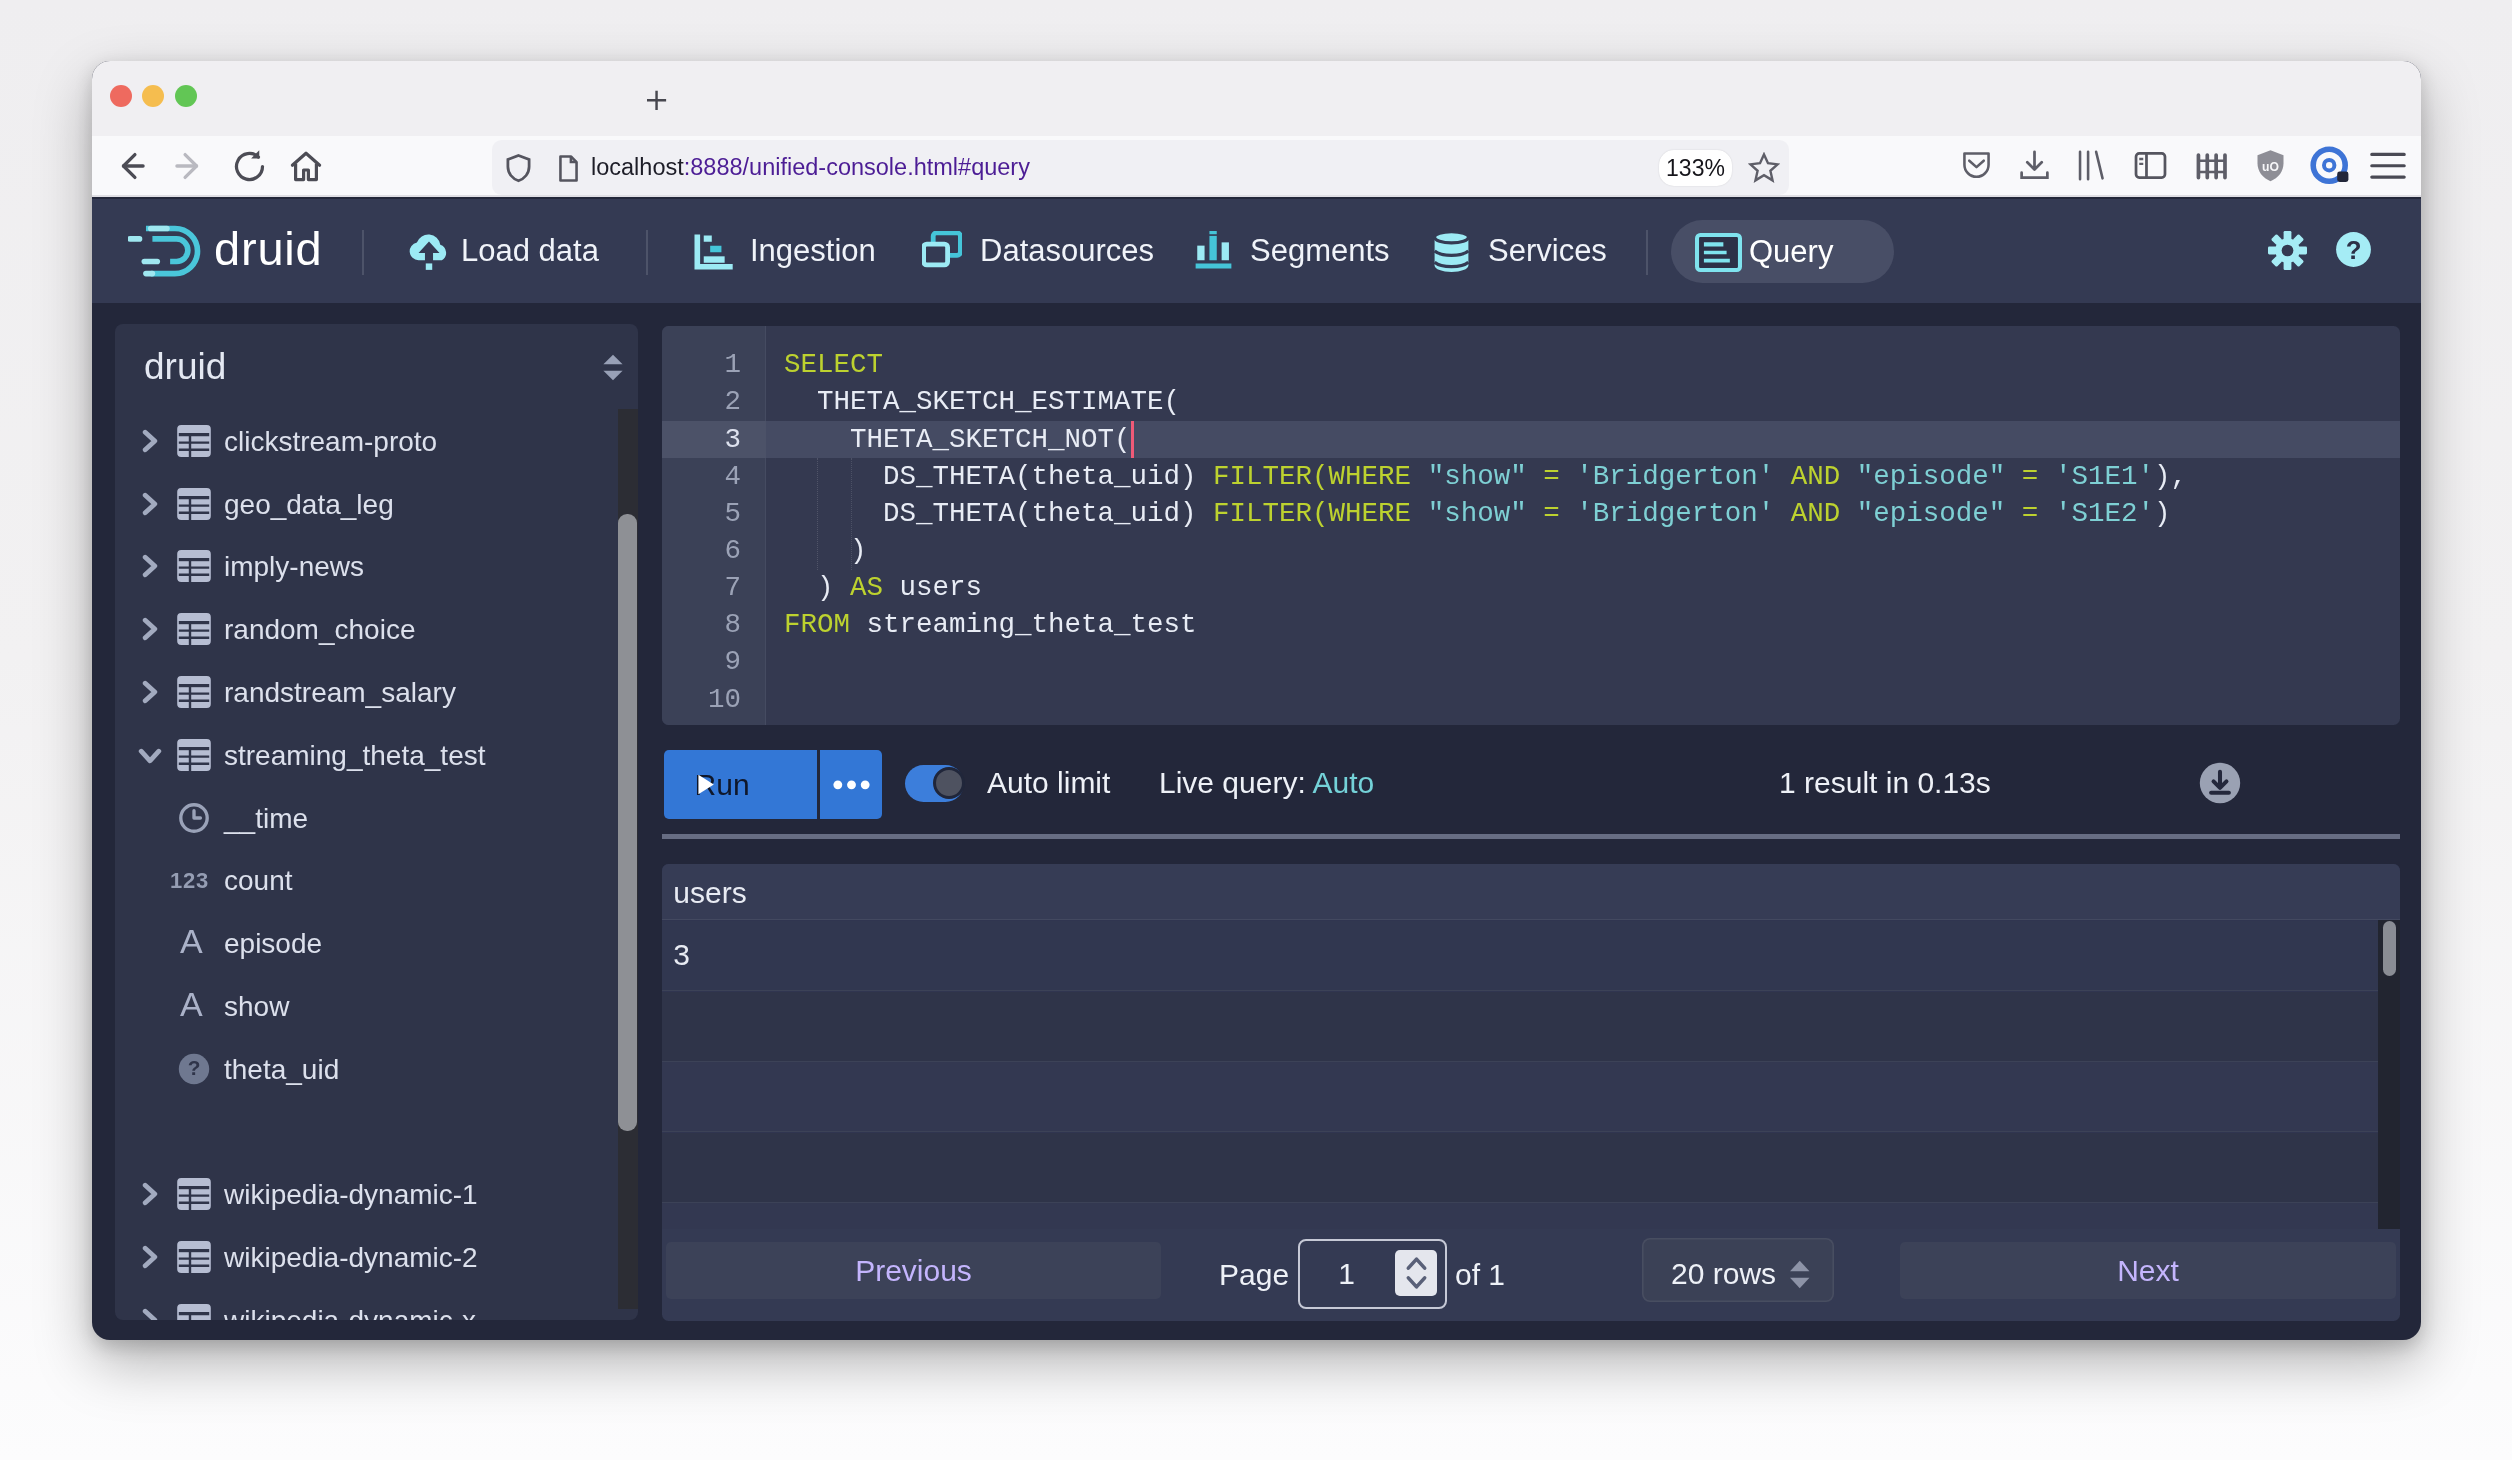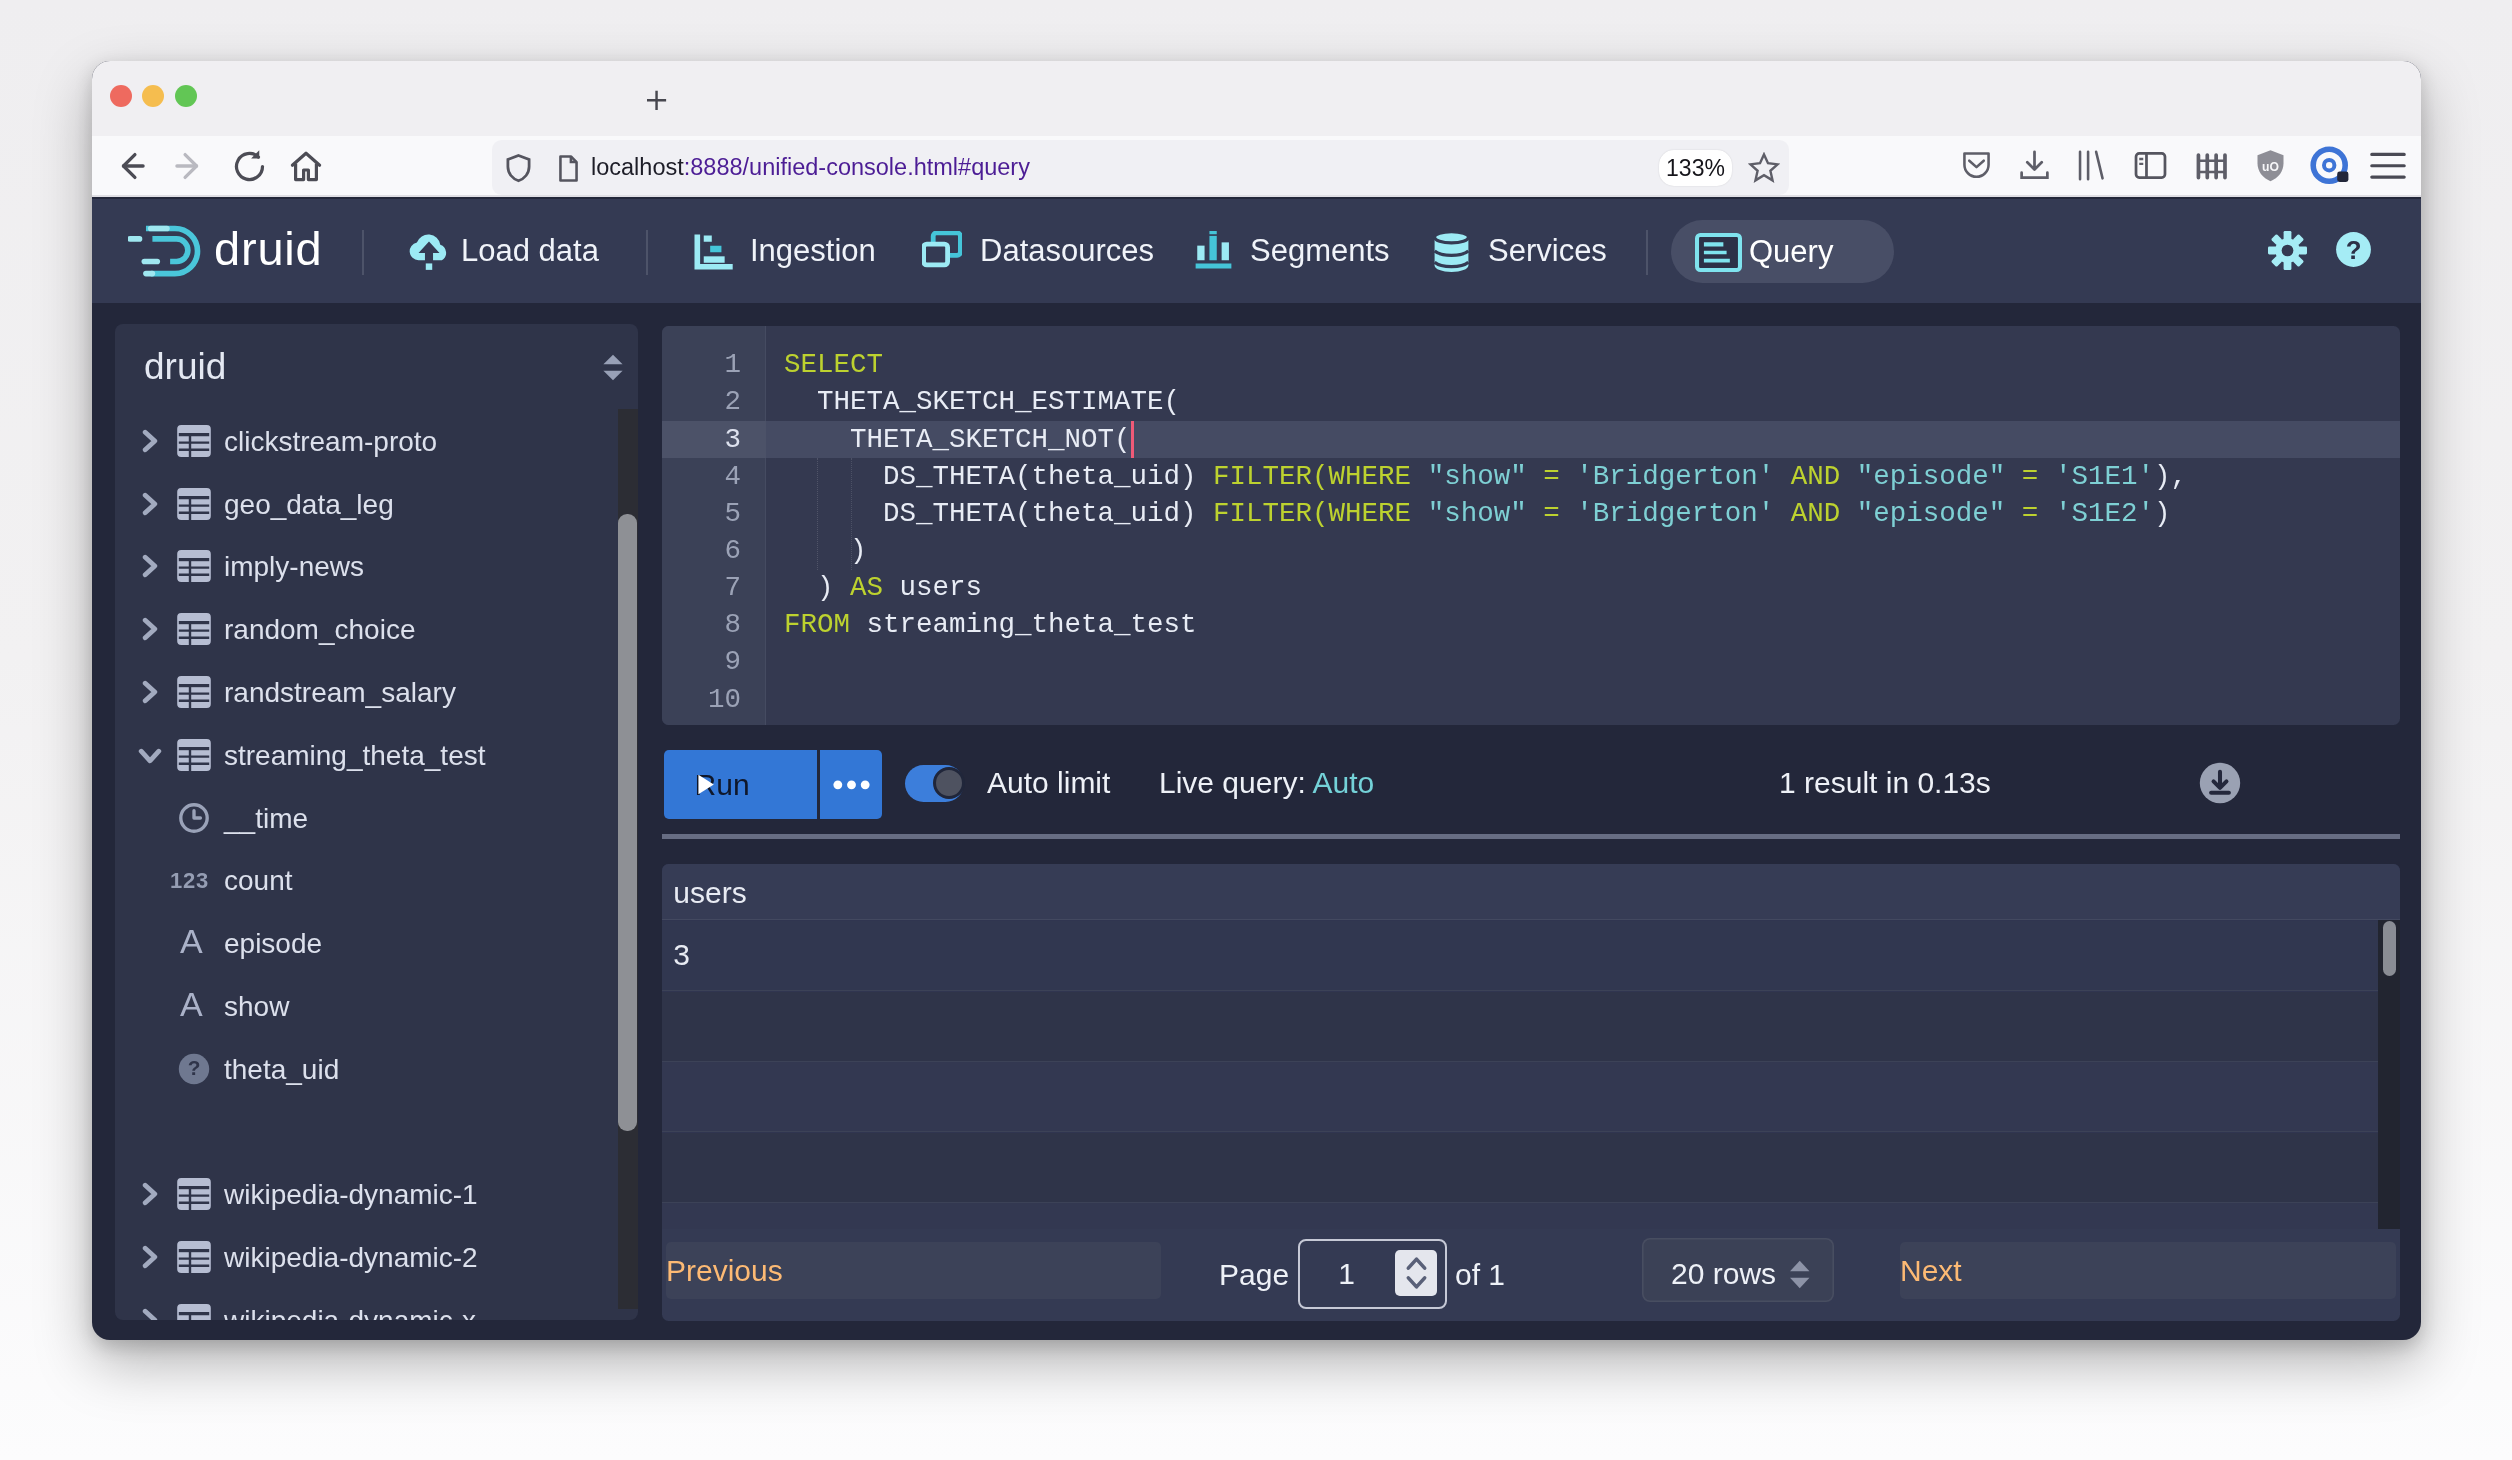--- a/index.html
+++ b/index.html
@@ -47,21 +47,21 @@
 .toggle{position:absolute;left:243px;top:40px;width:59px;height:37px;background:#3c7edb;border-radius:18.6px}
 .knob{position:absolute;left:28px;top:2.4px;width:32px;height:32px;border-radius:50%;background:#4e5260;border:3.2px solid #20263a}
 .rbtxt{position:absolute;top:4px;line-height:108px;font-size:30px;color:#eef1f7}
 .splitter{position:absolute;left:570px;top:773px;width:1738px;height:4.9px;background:#676d83}
 .results{position:absolute;left:570px;top:803px;width:1738px;height:365px;background:#303550;border-radius:6.5px 6.5px 0 0;overflow:hidden}
 .rhead{position:absolute;left:0;top:0;width:100%;height:56px;background:#363c55;border-bottom:1.6px solid #434960;font-size:30px;color:#e8ebf3;line-height:58px}
 .trow{position:absolute;left:0;width:100%;height:70px;border-bottom:1.6px solid #3c4257;font-size:30px;color:#e8ebf3;line-height:68px}
 .rscrolltrack{position:absolute;left:1716px;top:56px;width:23px;height:309px;background:#222530}
 .rscrollthumb{position:absolute;left:1721px;top:57px;width:13px;height:55px;background:#8a8d94;border-radius:6.5px}
 .pagination{position:absolute;left:570px;top:1168px;width:1738px;height:92px;background:#343a53;border-radius:0 0 6.5px 6.5px}
-.pgbtn{position:absolute;top:13px;height:57px;background:#3c4258;border-radius:4.9px;color:#fdba74;font-size:30px;line-height:57px}
+.pgbtn{position:absolute;top:13px;height:57px;background:#3c4258;border-radius:4.9px;color:#c4b5fd;font-size:30px;text-align:center;line-height:57px}
 .pgtxt{position:absolute;top:0;line-height:92px;font-size:30px;color:#eef1f7}
 .numinput{position:absolute;left:636px;top:9.7px;width:149px;height:70px;border:2.4px solid #c6c9d6;border-radius:8px}
 .spinner{position:absolute;left:95px;top:9.7px;width:42px;height:46px;background:#e4e6ed;border-radius:4.9px}
 .rowsbtn{position:absolute;left:980px;top:9px;width:192px;height:64px;background:#3b4156;border-radius:8px;box-shadow:inset 0 0 0 1.6px rgba(255,255,255,.07)}
 </style>
 </head>
 <body>
 <div class="window">
 
   <div class="titlebar">

